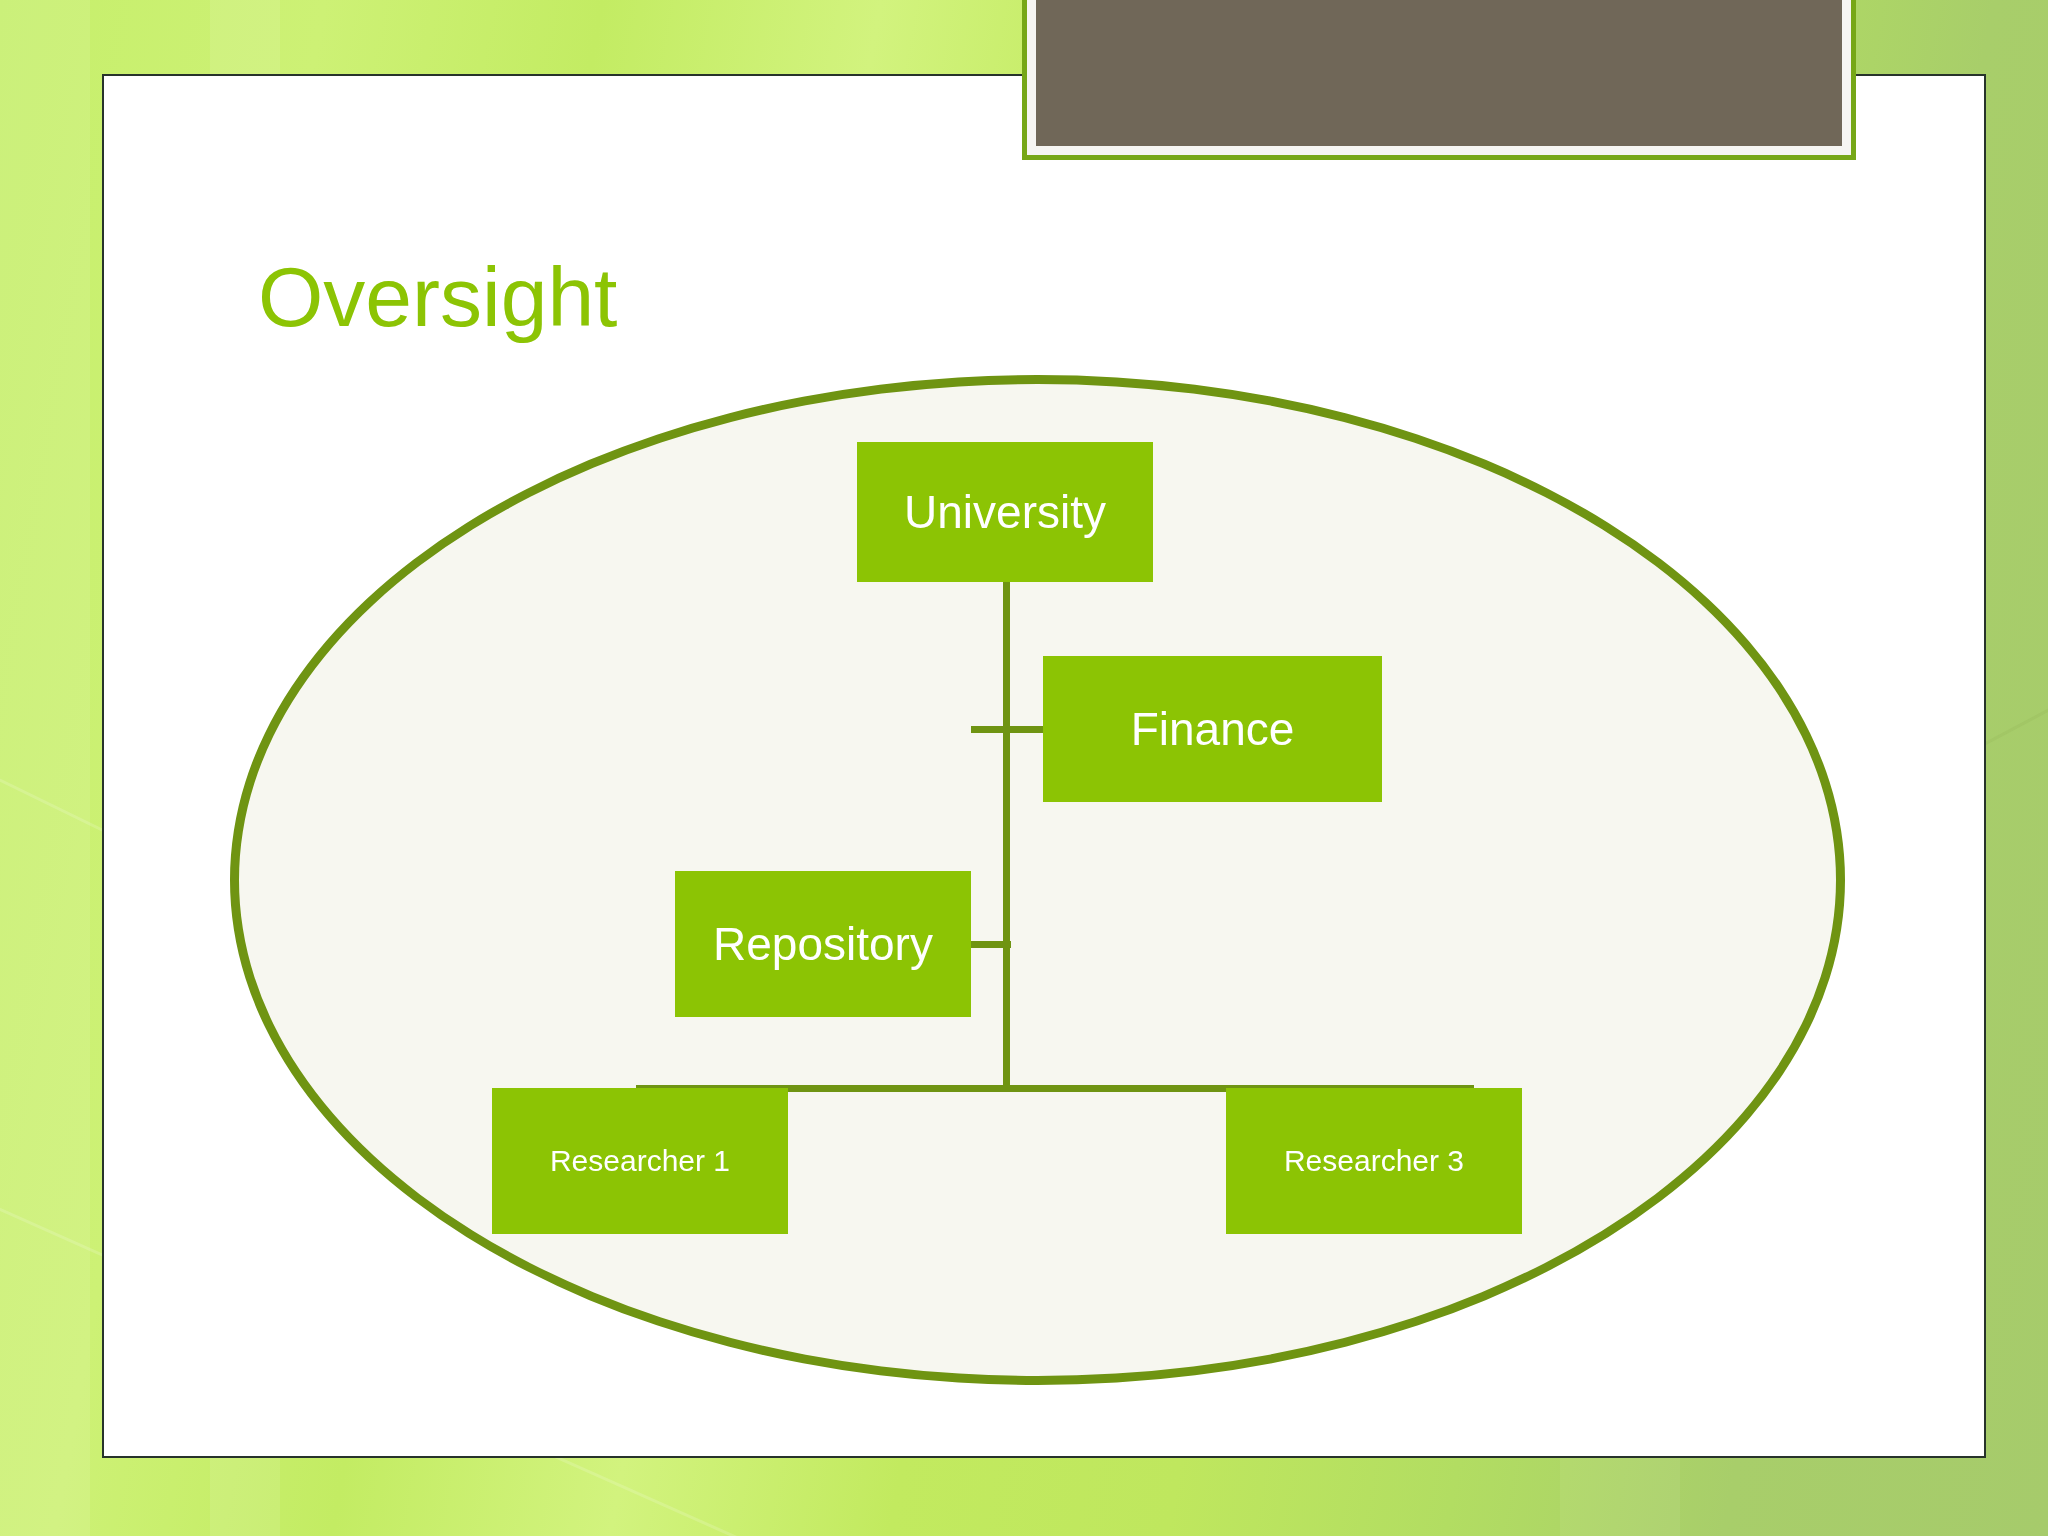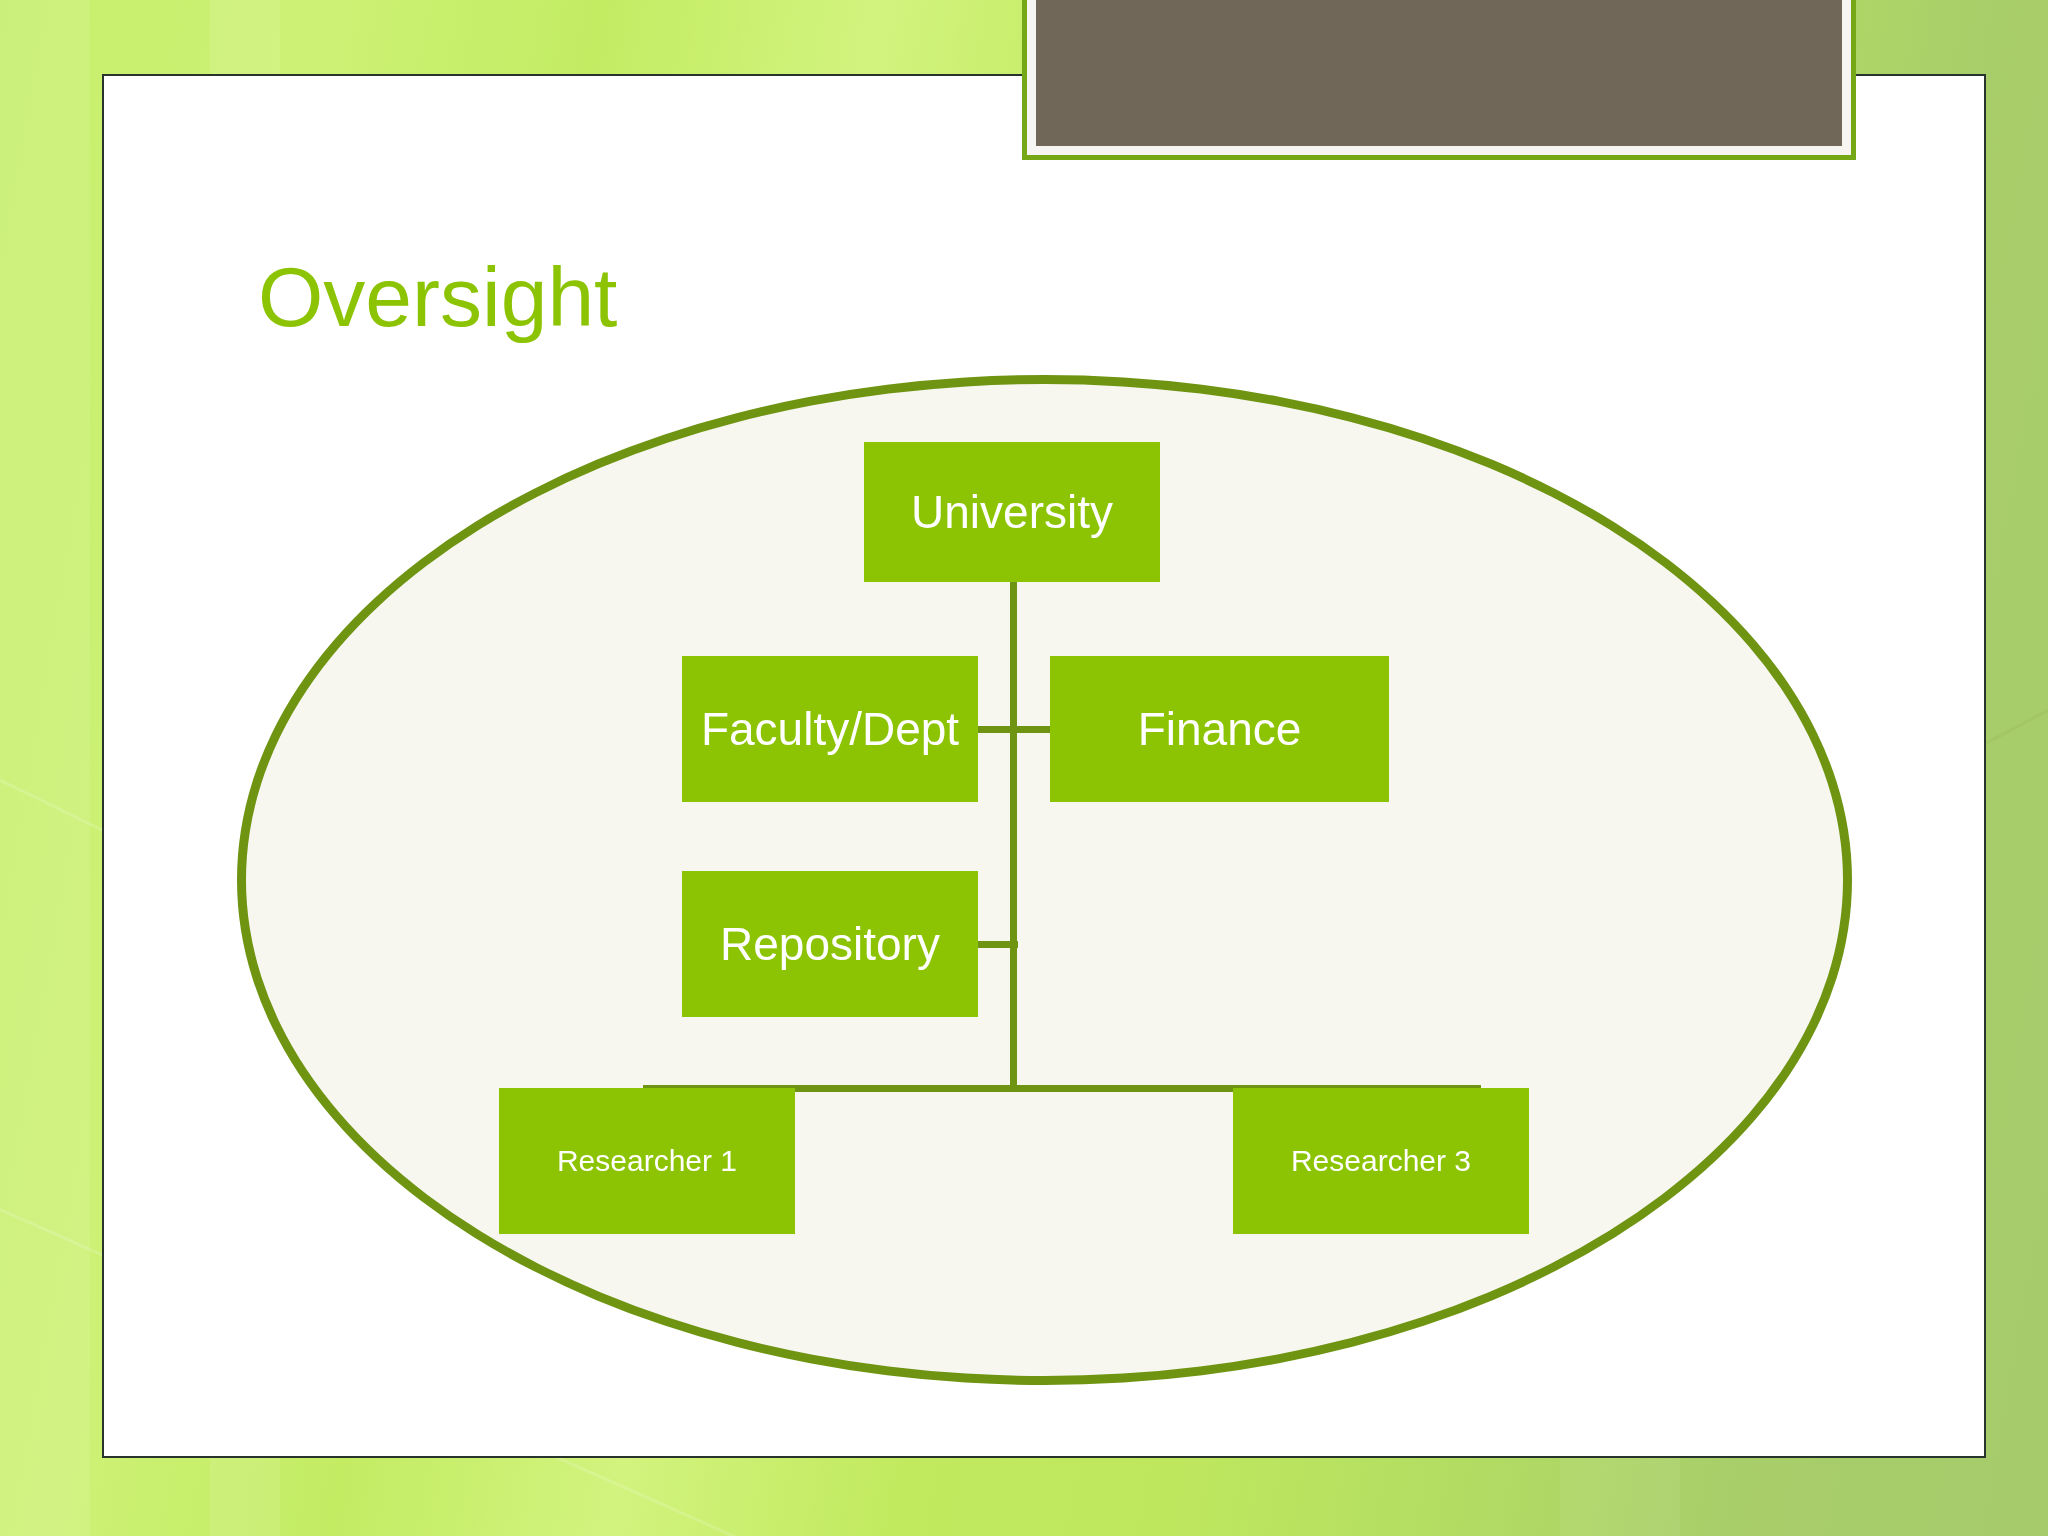--- a/index.html
+++ b/index.html
@@ -91,21 +91,21 @@
     line-height: 1.0;
     color: #8cc404;
     font-weight: 400;
     letter-spacing: 0px;
     white-space: nowrap;
   }
 
   
   .diagram {
     position: absolute;
-    left: 109px;
+    left: 102px;
     top: 74px;
     width: 1884px;
     height: 1384px;
     text-align: right;
   }
   .ellipse {
     position: absolute;
     left: 128px;   
     top: 301px;    
     width: 1615px;
@@ -189,23 +189,20 @@
     <div class="connector" id="conn-fac-fin"></div>
     <div class="connector" id="conn-repo-trunk"></div>
     <div class="connector" id="conn-bracket-h"></div>
     <div class="connector" id="conn-bracket-l"></div>
     <div class="connector" id="conn-bracket-r"></div>
 
     <div class="node" id="node-university">
       <span class="node-label">University</span>
     </div>
 
-    <div class="node" id="node-faculty">
-      <span class="node-label">Faculty/Dept</span>
-    </div>
 
     <div class="node" id="node-finance">
       <span class="node-label">Finance</span>
     </div>
 
     <div class="node" id="node-repository">
       <span class="node-label">Repository</span>
     </div>
 
     <div class="node researcher" id="node-researcher-1">

